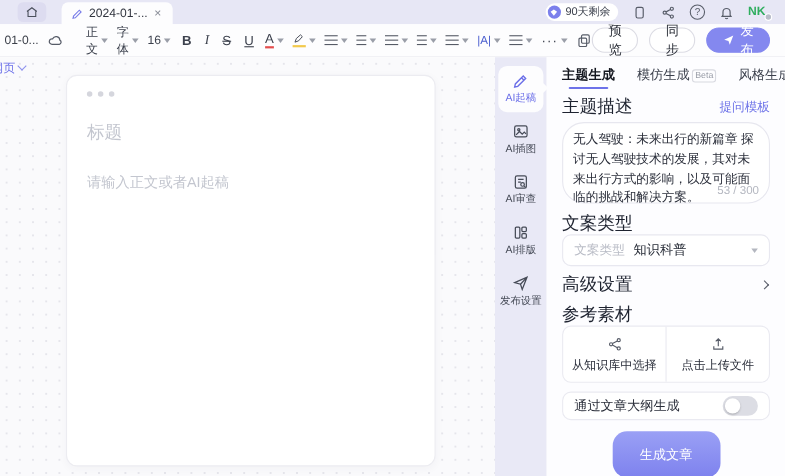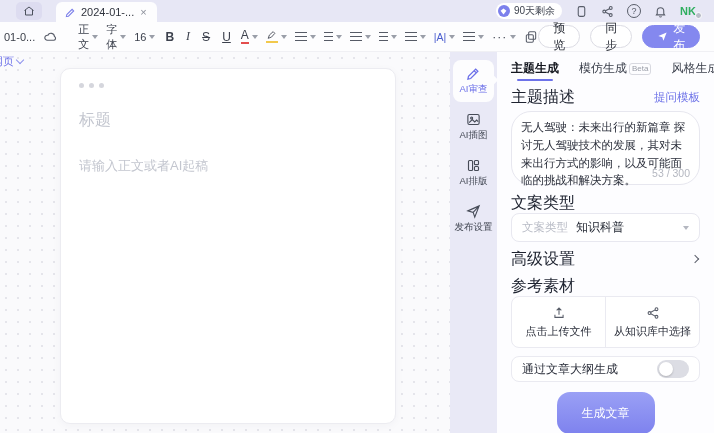--- a/index.html
+++ b/index.html
@@ -274,36 +274,47 @@
       </div>
     </div>
 
     <div class="rail">
       <div class="rail-item active">
         <span>
           <svg width="15" height="15" viewBox="0 0 24 24" fill="none" stroke="currentColor" stroke-width="2">
               <path d="M3 21l4.5-1L19 8.5 15.5 5 4 16.5 3 21z M13 7.5 l3.5 3.5"></path>
             </svg>
         </span>
-        <span class="r-label">AI审查</span>
+        <span class="r-label">AI起稿</span>
         <span class="notch"></span>
       </div>
       <div class="rail-item">
         <span>
           <svg width="15" height="15" viewBox="0 0 24 24" fill="none" stroke="currentColor" stroke-width="1.8">
               <rect x="3" y="4" width="18" height="16" rx="2.5"></rect>
               <circle cx="9" cy="9.5" r="1.6"></circle>
               <path d="M5 17 l5-5 4 4 3-3 2.5 2.5"></path>
             </svg>
         </span>
         <span class="r-label">AI插图</span>
       </div>
       <div class="rail-item">
         <span>
           <svg width="15" height="15" viewBox="0 0 24 24" fill="none" stroke="currentColor" stroke-width="1.8">
+              <rect x="4" y="3" width="16" height="18" rx="2.5"></rect>
+              <path d="M8 8 h8 M8 12 h4"></path>
+              <circle cx="14.5" cy="15.5" r="2.6"></circle>
+              <path d="M16.5 17.5 l2.3 2.3"></path>
+            </svg>
+        </span>
+        <span class="r-label">AI审查</span>
+      </div>
+      <div class="rail-item">
+        <span>
+          <svg width="15" height="15" viewBox="0 0 24 24" fill="none" stroke="currentColor" stroke-width="1.8">
               <rect x="4" y="4" width="6.5" height="16" rx="1.5"></rect>
               <rect x="13.5" y="4" width="6.5" height="6.5" rx="1.5"></rect>
               <rect x="13.5" y="13.5" width="6.5" height="6.5" rx="1.5"></rect>
             </svg>
         </span>
         <span class="r-label">AI排版</span>
       </div>
       <div class="rail-item">
         <span>
           <svg width="15" height="15" viewBox="0 0 24 24" fill="none" stroke="currentColor" stroke-width="1.8">
@@ -350,39 +361,39 @@
 
       <div class="row-between adv-row">
         <span class="p-label">高级设置</span>
         <span class="chev-right"></span>
       </div>
 
       <div class="ref-label">
         <span class="p-label">参考素材</span>
       </div>
       <div class="cards">
-        <div class="ref-card">
-          <span>
-            <svg width="14" height="14" viewBox="0 0 24 24" fill="none" stroke="currentColor" stroke-width="1.8">
-                <path d="M12 15 V4 M8 7.5 12 3.5 16 7.5 M5 15 v4.5 h14 V15"></path>
-              </svg>
-          </span>
-          <span class="c-label">点击上传文件</span>
-        </div>
         <div class="ref-card">
           <span>
             <svg width="14" height="14" viewBox="0 0 24 24" fill="none" stroke="currentColor" stroke-width="1.8">
                 <circle cx="6" cy="12" r="2.4"></circle>
                 <circle cx="18" cy="5.5" r="2.4"></circle>
                 <circle cx="18" cy="18.5" r="2.4"></circle>
                 <path d="M8.2 10.8 15.8 6.7 M8.2 13.2 15.8 17.3"></path>
               </svg>
           </span>
           <span class="c-label">从知识库中选择</span>
         </div>
+        <div class="ref-card">
+          <span>
+            <svg width="14" height="14" viewBox="0 0 24 24" fill="none" stroke="currentColor" stroke-width="1.8">
+                <path d="M12 15 V4 M8 7.5 12 3.5 16 7.5 M5 15 v4.5 h14 V15"></path>
+              </svg>
+          </span>
+          <span class="c-label">点击上传文件</span>
+        </div>
       </div>
 
       <div class="toggle-row">
         <span class="toggle-label">通过文章大纲生成</span>
         <span class="toggle">
             <span class="knob"></span>
           </span>
       </div>
 
       <div class="gen-wrap">

